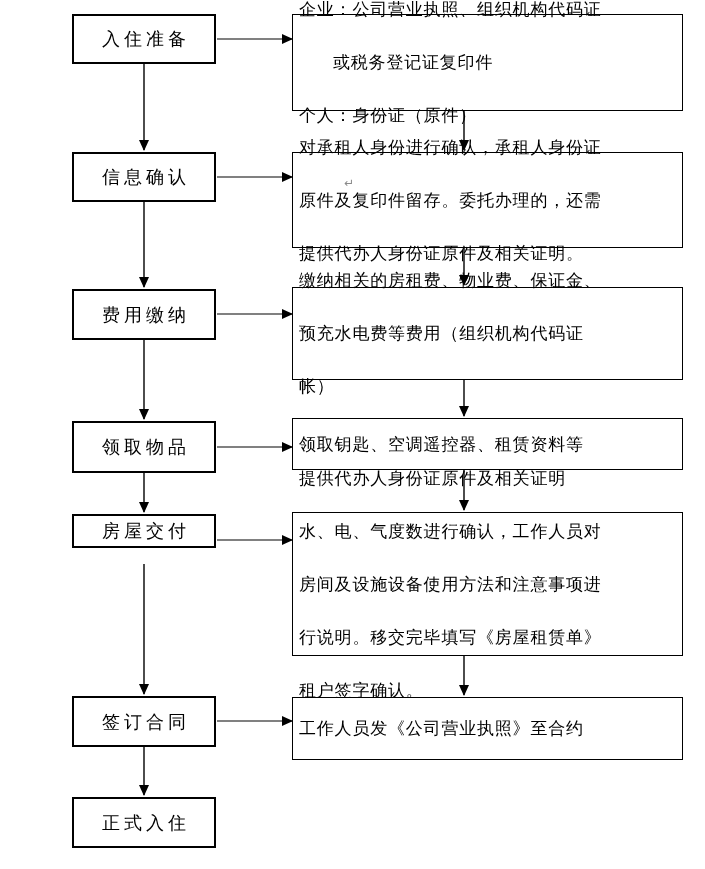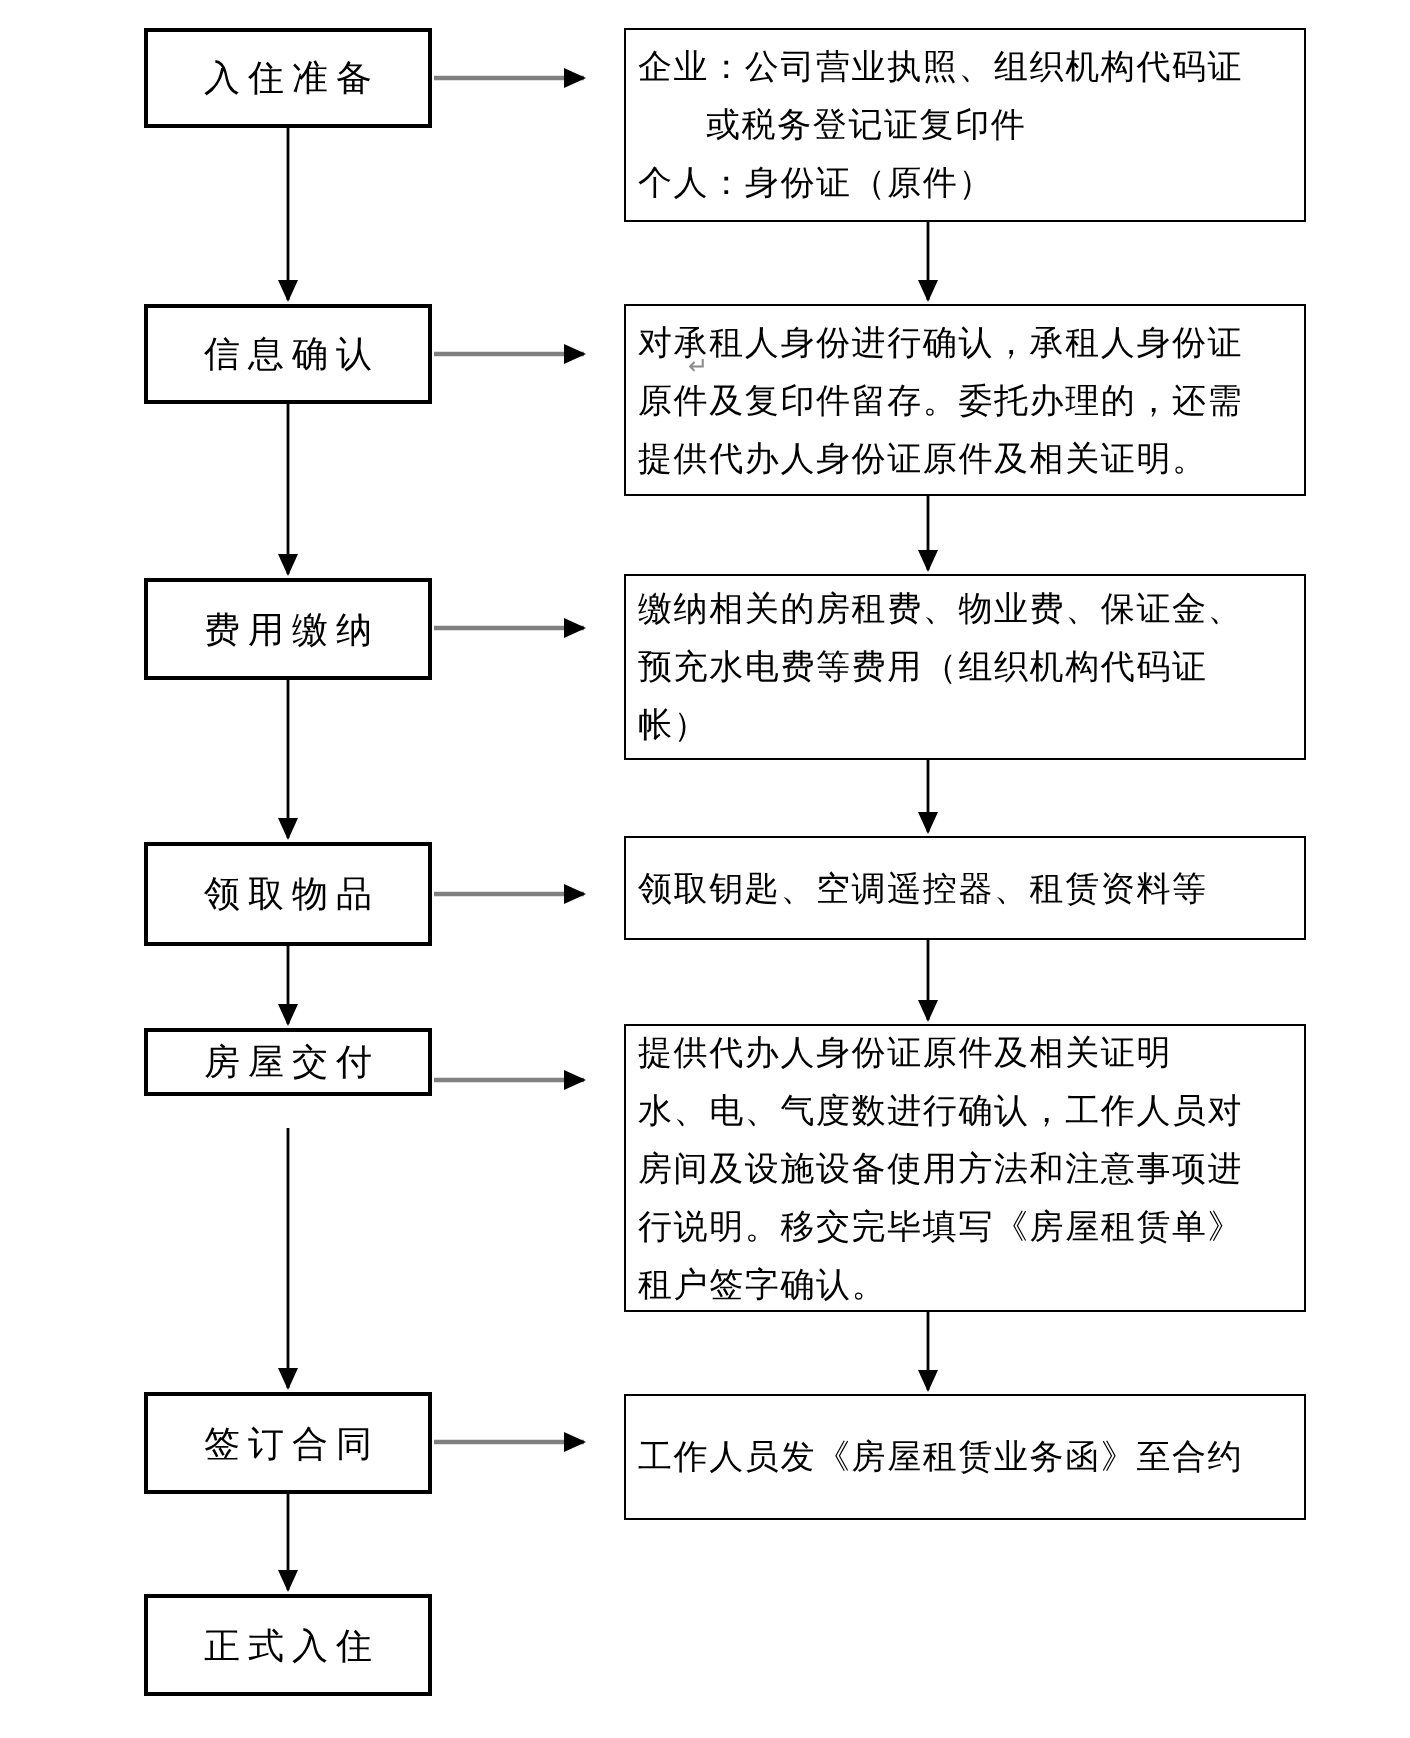--- a/index.html
+++ b/index.html
@@ -27,27 +27,28 @@
   }
   .step {
     left: 72px;
     width: 144px;
     align-items: center;
     font-size: 18px;
     letter-spacing: 4px;
     padding-left: 4px; 
   }
   .detail {
-    left: 312px;
-    width: 341px;
+    left: 292px;
+    width: 391px;
     border-width: 1.5px;
     font-size: 17px;
     letter-spacing: 0.8px;
     line-height: 29px;
     padding: 2px 6px;
+    gap: 24px;
   }
   .detail .ln {
     white-space: nowrap;
   }
   .detail .indent2 {
     text-indent: 2em;
   }
   .arrow-layer {
     position: absolute;
     left: 0;
@@ -151,18 +152,18 @@
 
   <div class="box detail" style="top:512px;height:144px">
     <div class="ln">提供代办人身份证原件及相关证明</div>
     <div class="ln">水、电、气度数进行确认，工作人员对</div>
     <div class="ln">房间及设施设备使用方法和注意事项进</div>
     <div class="ln">行说明。移交完毕填写《房屋租赁单》</div>
     <div class="ln">租户签字确认。</div>
   </div>
 
   <div class="box detail" style="top:697px;height:63px">
-    <div class="ln">工作人员发《房屋租赁业务函》至合约</div>
+    <div class="ln">工作人员发《公司营业执照》至合约</div>
   </div>
 
   <span class="pmark">↵</span>
 
 </div>
 
 </body></html>

